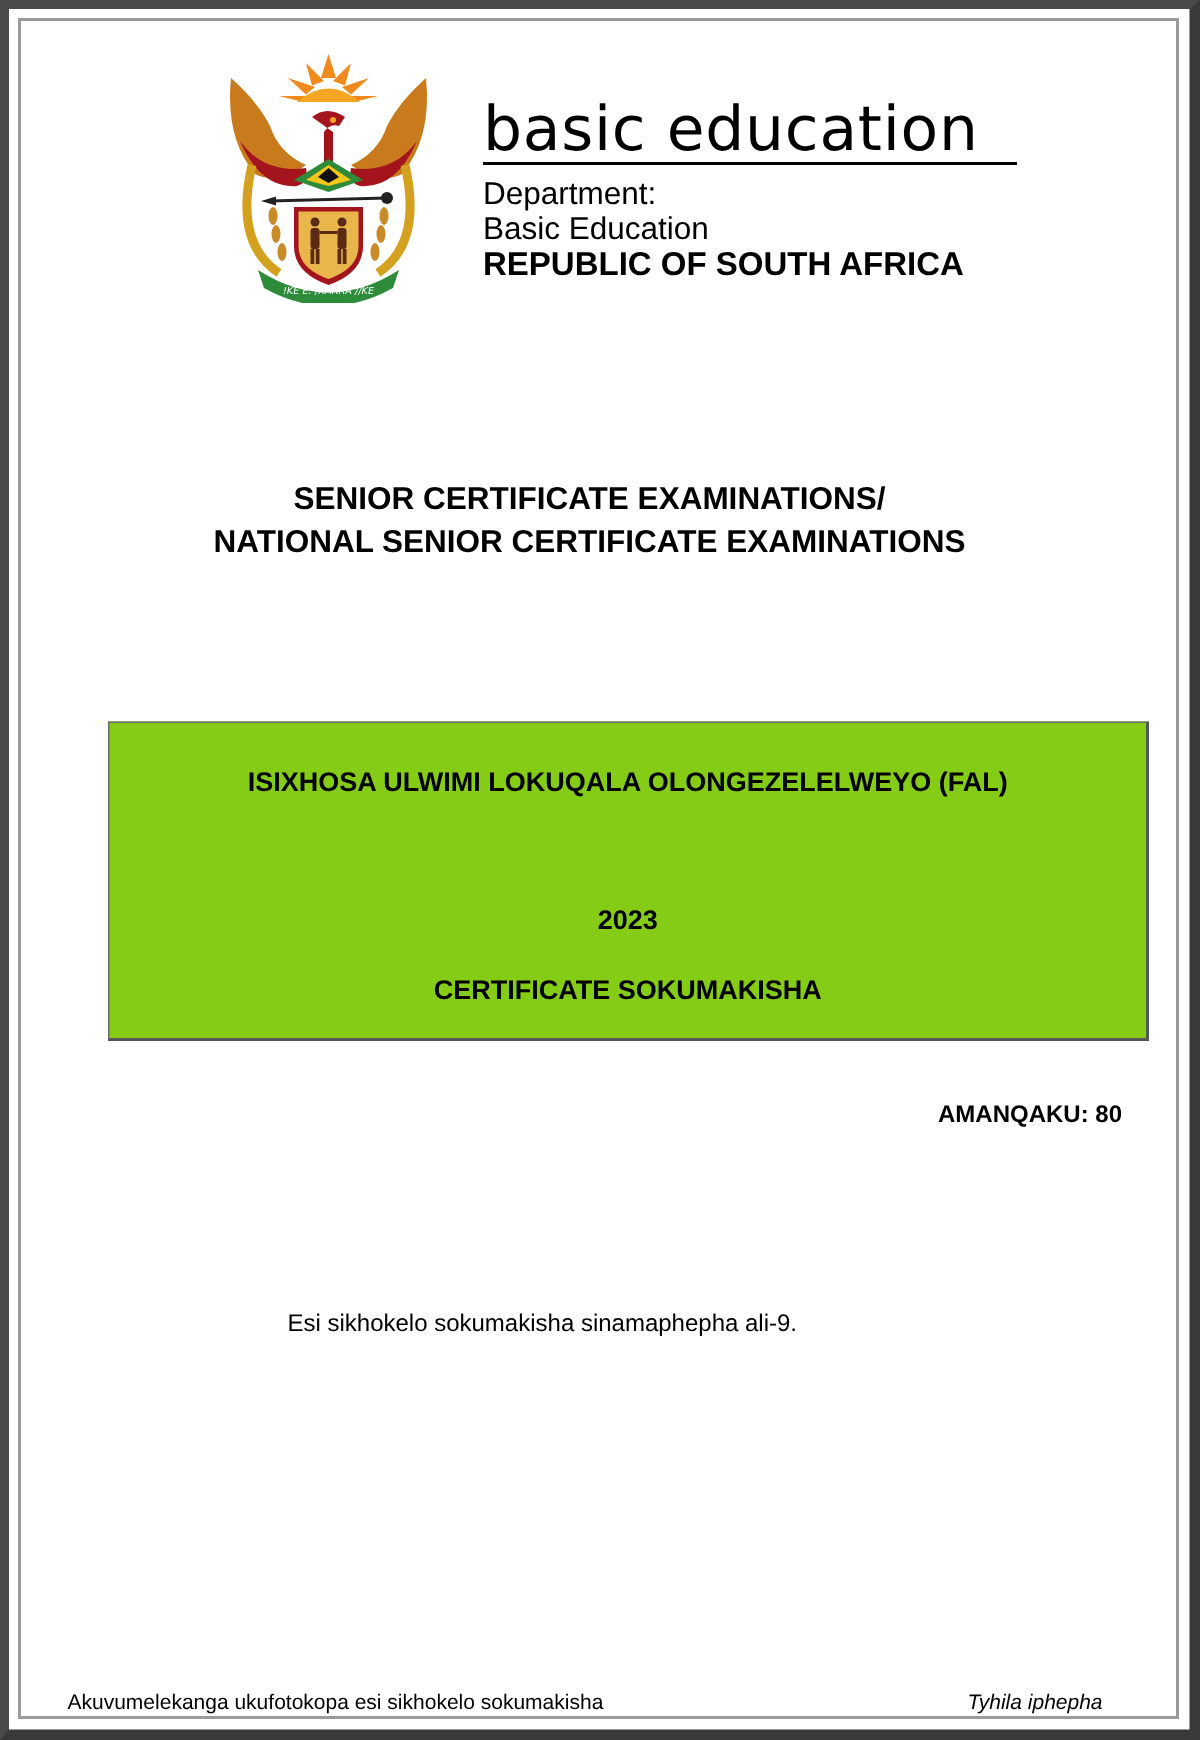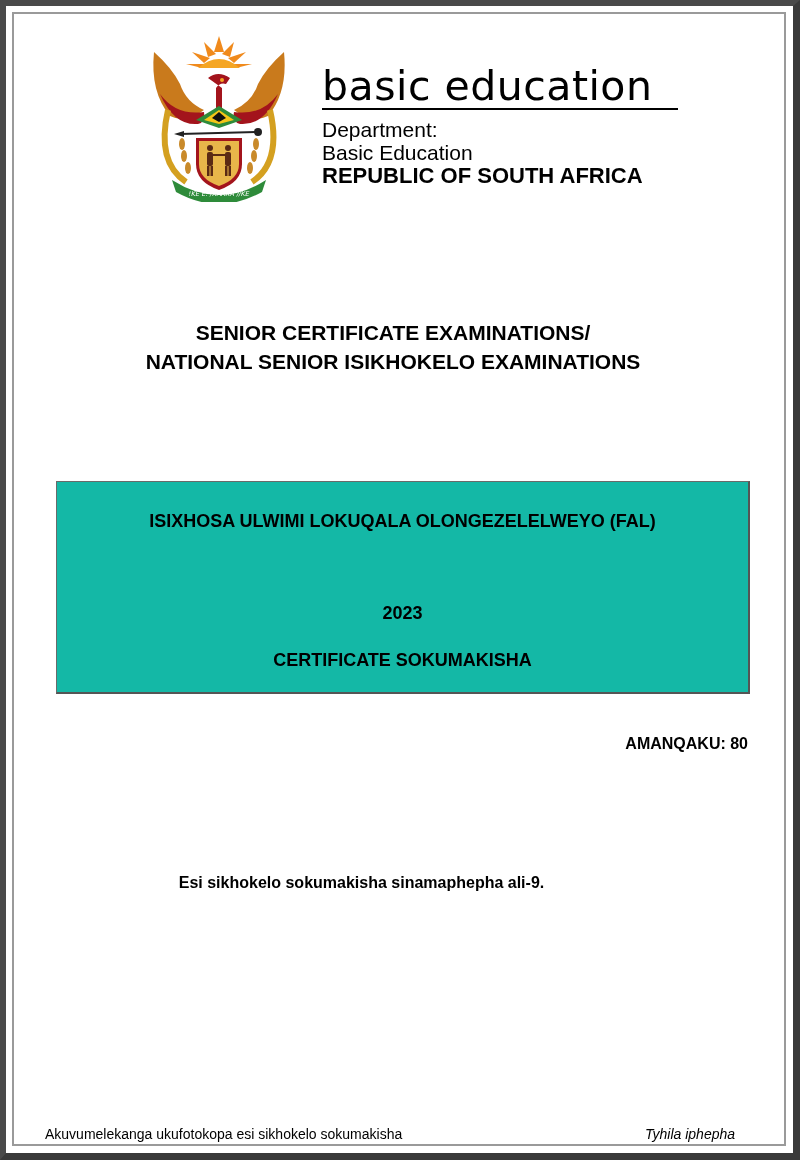--- a/index.html
+++ b/index.html
@@ -21,28 +21,28 @@
     .brand-rule { position: absolute; left: 322px; top: 108px; width: 356px; height: 2px; background: #000; }
     .dept-line { position: absolute; left: 322px; font-size: 21px; line-height: 24px; }
     .dept-1 { top: 118px; }
     .dept-2 { top: 141px; }
     .dept-3 { top: 164px; font-weight: bold; font-size: 22px; }
     .exam-titles {
       position: absolute; left: 0; width: 786px; top: 318px; text-align: center;
       font-weight: bold; font-size: 21px; line-height: 29px;
     }
     .info-box {
-      position: absolute; left: 56px; top: 481px; width: 694px; height: 213px; box-sizing: border-box;
-      background: #14b8a6; border: 1px solid #6a6a6a; border-right: 2px solid #555; border-bottom: 2px solid #555;
+      position: absolute; left: 72px; top: 481px; width: 694px; height: 213px; box-sizing: border-box;
+      background: #84cc16; border: 1px solid #6a6a6a; border-right: 2px solid #555; border-bottom: 2px solid #555;
     }
     .info-line {
       position: absolute; left: 0; width: 100%; text-align: center; font-weight: bold; font-size: 18px; line-height: 20px;
     }
     .marks { position: absolute; right: 52px; top: 735px; font-weight: bold; font-size: 16px; margin-left: 44px; }
-    .pages-note { position: absolute; left: 0; width: 723px; top: 874px; text-align: center; font-weight: bold; font-size: 16px; }
+    .pages-note { position: absolute; left: 0; width: 723px; top: 874px; text-align: center; font-weight: normal; font-size: 16px; }
     .footer-left { position: absolute; left: 45px; top: 1126px; font-size: 14px; }
     .footer-right { position: absolute; left: 645px; top: 1126px; font-style: italic; font-size: 14px; }
   </style>
 </head>
 <body>
 
 <div class="frame">
   <div class="frame-inner"></div>
 </div>
 
@@ -107,21 +107,21 @@
 </svg>
 
 <div class="brand-wordmark">basic education</div>
 <div class="brand-rule"></div>
 <div class="dept-line dept-1">Department:</div>
 <div class="dept-line dept-2">Basic Education</div>
 <div class="dept-line dept-3">REPUBLIC OF SOUTH AFRICA</div>
 
 <div class="exam-titles">
   <div>SENIOR CERTIFICATE EXAMINATIONS/</div>
-  <div>NATIONAL SENIOR ISIKHOKELO EXAMINATIONS</div>
+  <div>NATIONAL SENIOR CERTIFICATE EXAMINATIONS</div>
 </div>
 
 <div class="info-box">
   <div class="info-line" style="top:29px;">ISIXHOSA ULWIMI LOKUQALA OLONGEZELELWEYO (FAL)</div>
   <div class="info-line" style="top:121px;">2023</div>
   <div class="info-line" style="top:168px;">CERTIFICATE SOKUMAKISHA</div>
 </div>
 
 <div class="marks">AMANQAKU: 80</div>
 

